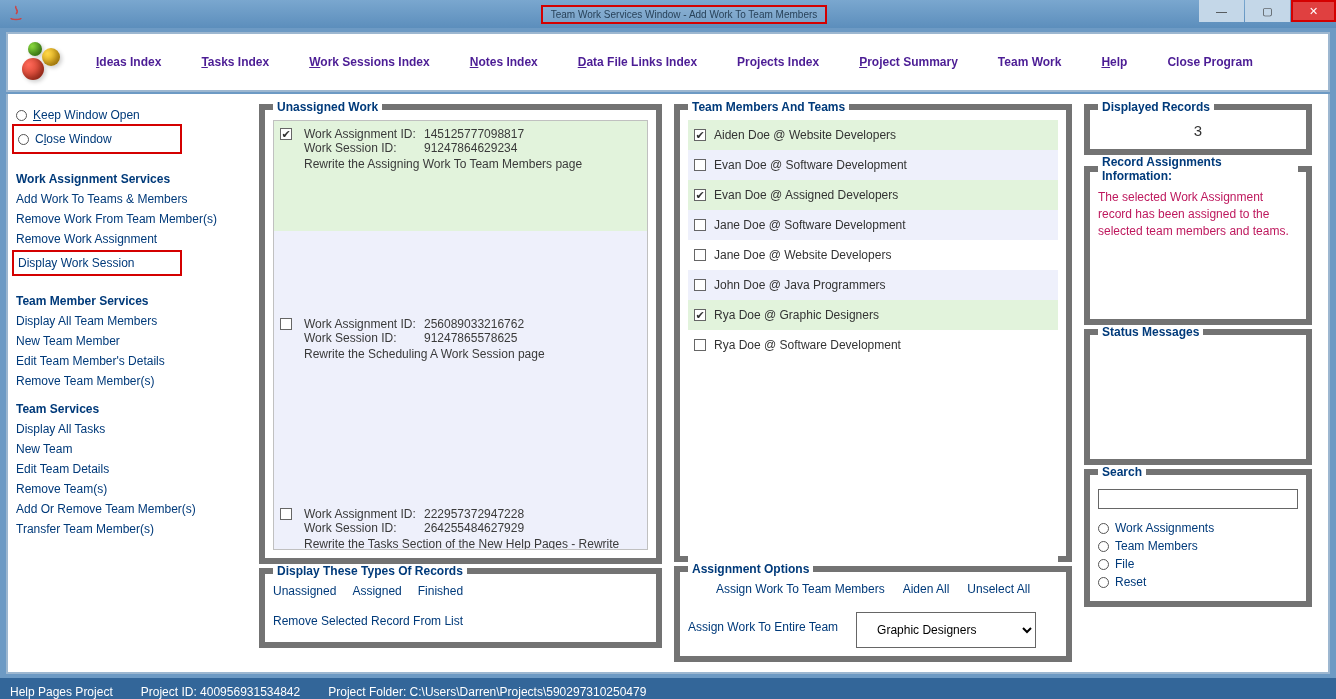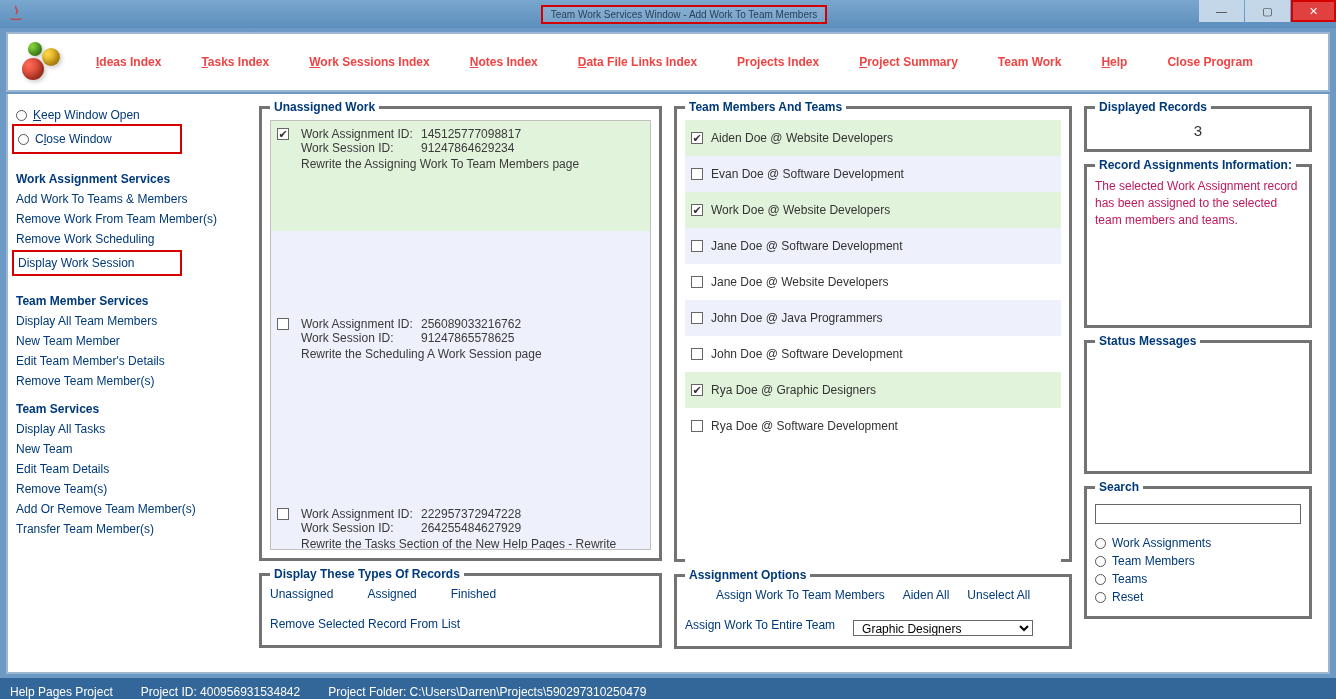--- a/index.html
+++ b/index.html
@@ -50,21 +50,21 @@
   align-items:center;
   padding: 0 8px;
 }
 .logo-balls { width:50px; height:40px; position:relative; margin-right:30px;}
 .ball { position:absolute; border-radius:50%; box-shadow: inset -3px -3px 6px rgba(0,0,0,0.3), 2px 2px 4px rgba(0,0,0,0.2);}
 .ball.g { width:14px;height:14px; background:radial-gradient(circle at 30% 30%, #8cdc3e, #3a8c14); left:12px; top:0;}
 .ball.y { width:18px;height:18px; background:radial-gradient(circle at 30% 30%, #ffd84a, #d29400); left:26px; top:6px;}
 .ball.r { width:22px;height:22px; background:radial-gradient(circle at 30% 30%, #ff6a5a, #b82a14); left:6px; top:16px;}
 
 .menu-item {
-  color:#ef4444; font-weight:bold; margin-right:40px; cursor:pointer;
+  color:#4c1d95; font-weight:bold; margin-right:40px; cursor:pointer;
 }
 .menu-item .ul { text-decoration: underline; }
 
 .workspace {
   display:flex;
   margin: 0 6px 0 6px;
   height: 580px;
   background:#fff;
   border:2px solid #9db7d0;
   border-top:none;
@@ -79,55 +79,54 @@
 .radio { width:11px;height:11px;border:1px solid #555;border-radius:50%;margin-right:6px; background:#fff;}
 .red-box { border:2px solid #d40000; padding:2px 4px; margin: -2px -4px 4px -4px;}
 .section-head { font-weight:bold; margin:14px 0 6px 0; color:#003a7a;}
 .side-link { margin:6px 0; cursor:pointer; color:#003a7a;}
 
 .col {
   border-right: none;
   padding: 6px;
 }
 fieldset {
-  border:3px solid #737373;
+  border:6px solid #737373;
   padding: 6px 8px 8px 8px;
-  margin-bottom:6px;
   position:relative;
 }
 legend { color:#003a7a; font-weight:bold; padding:0 4px; font-size:12px;}
 
 .center-col { width: 415px; }
 .work-list { height: 430px; border:1px solid #c0c0c0; overflow-y:scroll; background:#eef0fb;}
 .work-item { padding: 6px 10px 60px 30px; position:relative; border-bottom: none; color:#3a3a3a; font-size:12px;}
 .work-item.checked { background:#e2f3dc;}
 .work-item .chk { position:absolute; left:6px; top:7px; width:12px;height:12px; border:1px solid #666; background:#fff; display:flex;align-items:center;justify-content:center; font-size:11px;}
 .work-item .chk.on::after{ content:"✔"; color:#333; }
 .work-item .label-row { display:flex; }
 .work-item .lbl { min-width: 120px; }
 .work-item .desc { margin-top:2px; max-width: 320px;}
 .item-gap { height: 80px; background:#eef0fb;}
 
 .team-col { width: 410px; }
 .member-list { height: 540px; background:#fff; color:#333;}
-.member-row { display:flex; align-items:center; height:36px; padding:0 6px; font-size:12px;}
+.member-row { display:flex; align-items:center; height:30px; padding:0 6px; font-size:12px;}
 .member-row.alt { background:#eef0fb;}
 .member-row.checked { background:#e2f3dc;}
 .member-row .chk { width:12px;height:12px; border:1px solid #666; background:#fff; margin-right:8px; display:flex;align-items:center;justify-content:center; font-size:11px;}
 .member-row .chk.on::after{ content:"✔"; color:#333; }
 
 .right-col { width: 240px; }
 .info-text { color:#be185d; font-size:12px; line-height:1.4;}
 .count-box { text-align:center; font-size:15px; color:#333; padding:2px 0;}
 
-.bot-opts { display:flex; gap:34px; flex-wrap:wrap;}
+.bot-opts { display:flex; gap:16px; flex-wrap:wrap;}
 .opt-link { color:#003a7a; cursor:pointer; margin-bottom:6px;}
 
 select.team-select {
-  width: 180px; height:16px; border:1px solid #666; font-size:12px; padding:0 4px; background:#fff;
+  width: 180px; height:36px; border:1px solid #666; font-size:12px; padding:0 16px; background:#fff;
 }
 
 .search-input { width: 100%; height:20px; border:1px solid #666; margin:4px 0 8px 0; padding:0 4px;}
 .search-opt { display:flex; align-items:center; margin:4px 0; color:#003a7a;}
 .search-opt .radio{ margin-right:6px;}
 
 .statusbar {
   height: 28px;
   background:#336699;
   color:#fff;
@@ -188,21 +187,21 @@
         <span class="radio"></span>
         <span>C</span>
           <span style="text-decoration:underline">l</span>
           <span>ose Window</span>
       </div>
     </div>
 
     <div class="section-head">Work Assignment Services</div>
     <div class="side-link">Add Work To Teams &amp; Members</div>
     <div class="side-link">Remove Work From Team Member(s)</div>
-    <div class="side-link">Remove Work Scheduling</div>
+    <div class="side-link">Remove Work Assignment</div>
     <div class="red-box" style="display:inline-block; min-width:170px;">
       <div class="side-link" style="margin:2px 0">Display Work Session</div>
     </div>
 
     <div class="section-head">Team Member Services</div>
     <div class="side-link">Display All Team Members</div>
     <div class="side-link">New Team Member</div>
     <div class="side-link">Edit Team Member's Details</div>
     <div class="side-link">Remove Team Member(s)</div>
 
@@ -277,37 +276,33 @@
         <div class="member-row checked">
             <span class="chk on"></span>
             <span>Aiden Doe @ Website Developers</span>
           </div>
         <div class="member-row alt">
             <span class="chk"></span>
             <span>Evan Doe @ Software Development</span>
           </div>
         <div class="member-row checked">
             <span class="chk on"></span>
-            <span>Work Doe @ Website Developers</span>
+            <span>Evan Doe @ Assigned Developers</span>
           </div>
         <div class="member-row alt">
             <span class="chk"></span>
             <span>Jane Doe @ Software Development</span>
           </div>
         <div class="member-row">
             <span class="chk"></span>
             <span>Jane Doe @ Website Developers</span>
           </div>
         <div class="member-row alt">
             <span class="chk"></span>
             <span>John Doe @ Java Programmers</span>
-          </div>
-        <div class="member-row">
-            <span class="chk"></span>
-            <span>John Doe @ Software Development</span>
           </div>
         <div class="member-row checked">
             <span class="chk on"></span>
             <span>Rya Doe @ Graphic Designers</span>
           </div>
         <div class="member-row">
             <span class="chk"></span>
             <span>Rya Doe @ Software Development</span>
           </div>
       </div>
@@ -346,21 +341,21 @@
       <div class="search-opt">
           <span class="radio"></span>
           <span>Work Assignments</span>
         </div>
       <div class="search-opt">
           <span class="radio"></span>
           <span>Team Members</span>
         </div>
       <div class="search-opt">
           <span class="radio"></span>
-          <span>Teams</span>
+          <span>File</span>
         </div>
       <div class="search-opt">
           <span class="radio"></span>
           <span>Reset</span>
         </div>
     </fieldset>
   </div>
 
 </div>
 

